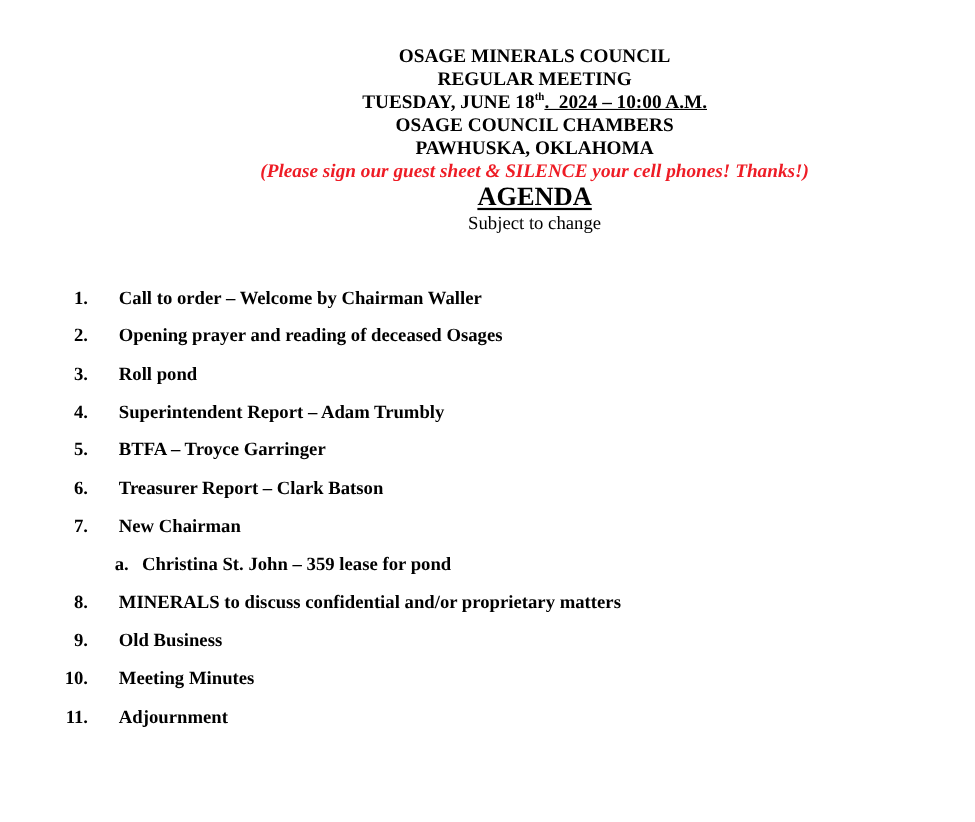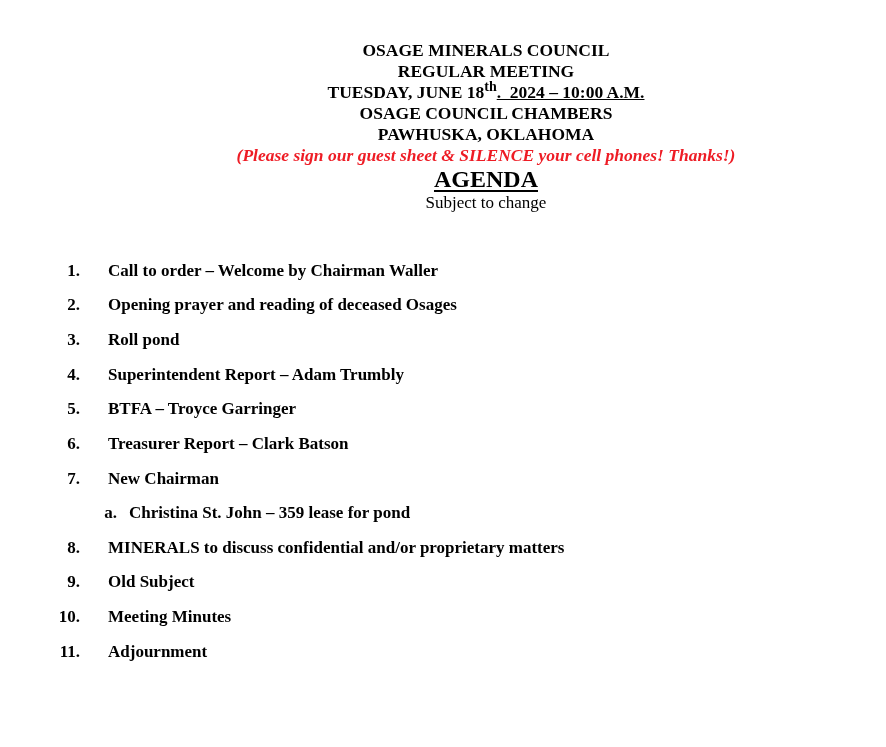--- a/index.html
+++ b/index.html
@@ -22,21 +22,21 @@
       width: 972px;
       text-align: center;
     }
     .header .line {
       font-weight: bold;
       font-size: 17.5px;
       line-height: 21px;
       white-space: nowrap;
     }
     .header .line sup {
-      font-size: 14px;
+      font-size: 10px;
       line-height: 0;
       vertical-align: super;
     }
     .header .notice {
       color: #ee1c25;
       font-style: italic;
       font-weight: bold;
       font-size: 17.5px;
       line-height: 21px;
       white-space: nowrap;
@@ -134,21 +134,21 @@
   <div class="item sub" style="top:242px;">
     <span class="num">a.</span>
     <span class="text">Christina St. John – 359 lease for pond</span>
   </div>
   <div class="item" style="top:277px;">
     <span class="num">8.</span>
     <span class="text">MINERALS to discuss confidential and/or proprietary matters</span>
   </div>
   <div class="item" style="top:311px;">
     <span class="num">9.</span>
-    <span class="text">Old Subject</span>
+    <span class="text">Old Business</span>
   </div>
   <div class="item" style="top:346px;">
     <span class="num">10.</span>
     <span class="text">Meeting Minutes</span>
   </div>
   <div class="item" style="top:381px;">
     <span class="num">11.</span>
     <span class="text">Adjournment</span>
   </div>
 </div>

